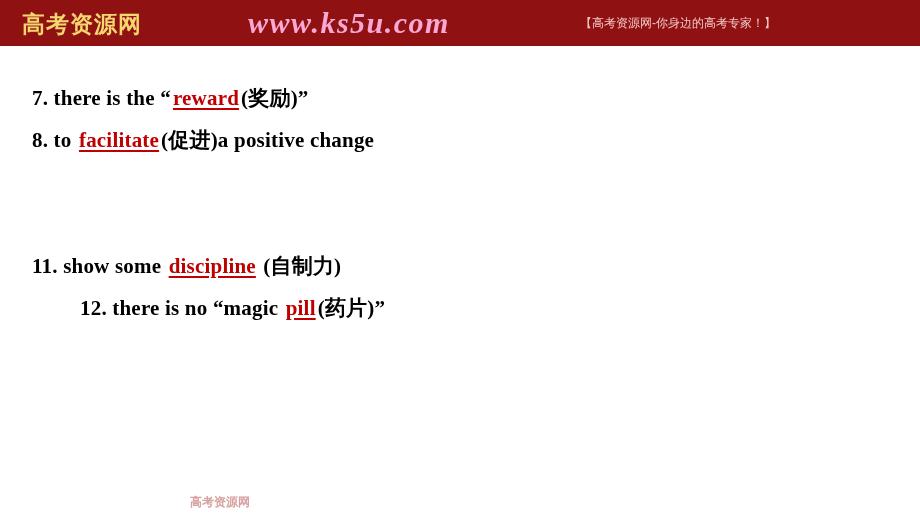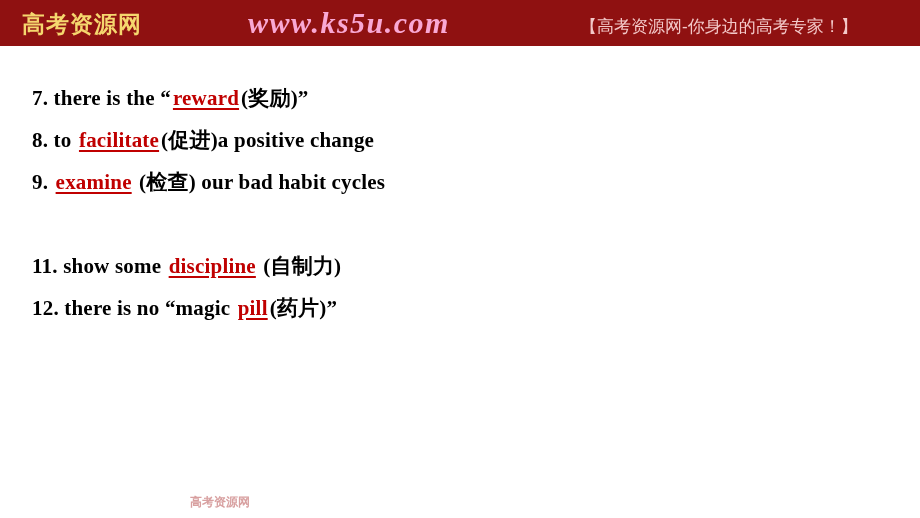--- a/index.html
+++ b/index.html
@@ -52,21 +52,21 @@
     font-size: 30px;
     letter-spacing: 1.5px;
     white-space: nowrap;
   }
   .brand-tag {
     position: absolute;
     left: 580px;
     top: 15px;
     color: #f3c8c8;
     font-family: Liberation Sans, sans-serif;
-    font-size: 17px;
+    font-size: 12px;
     white-space: nowrap;
   }
 
   
   .content {
     position: absolute;
     left: 0;
     top: 46px;
     width: 796px;
     height: 430px;
@@ -134,30 +134,27 @@
 <div class="content">
 
   <div class="line" id="line-0" style="top: 38px;">
     <span class="seg">7. there is the “</span><span class="blank">reward</span><span class="cn">(奖励)”</span>
   </div>
 
   <div class="line" id="line-1" style="top: 80px;">
     <span class="seg">8. to </span><span class="blank">facilitate</span><span class="cn">(促进)a positive change</span>
   </div>
 
-  <div class="line" id="line-2" style="top: 122px;">
-    <span class="seg">9. </span><span class="blank">examine</span><span class="cn"> (检查) our bad habit cycles</span>
-  </div>
 
 
   <div class="line" id="line-4" style="top: 206px;">
     <span class="seg">11. show some </span><span class="blank">discipline</span><span class="cn"> (自制力)</span>
   </div>
 
-  <div class="line" id="line-5" style="top: 248px;">
+  <div class="line" id="line-5" style="top: 248px; margin-left: 48px;">
     <span class="seg">12. there is no “magic </span><span class="blank">pill</span><span class="cn">(药片)”</span>
   </div>
 
 </div>
 
 <div class="footer">
   <div class="footer-logo">高考资源网</div>
 </div>
 
 </body></html>

